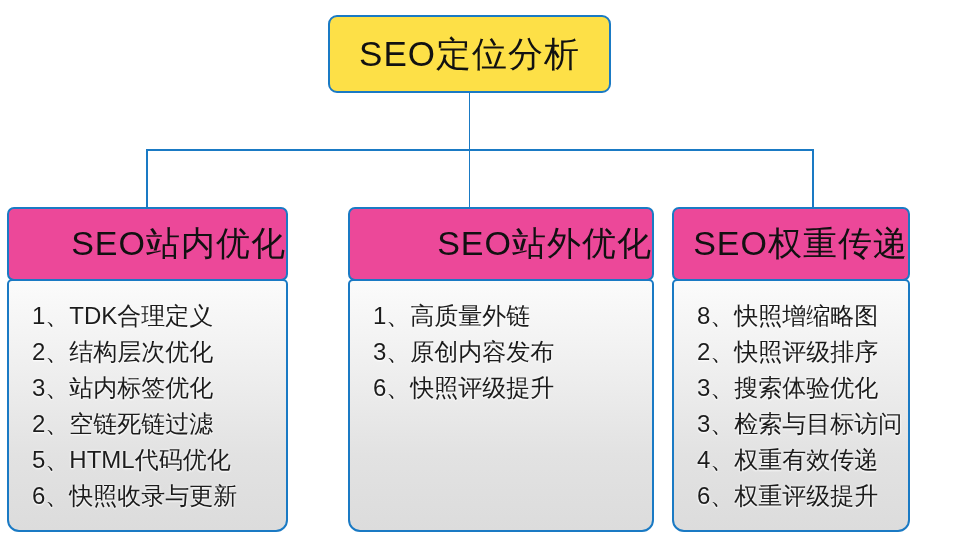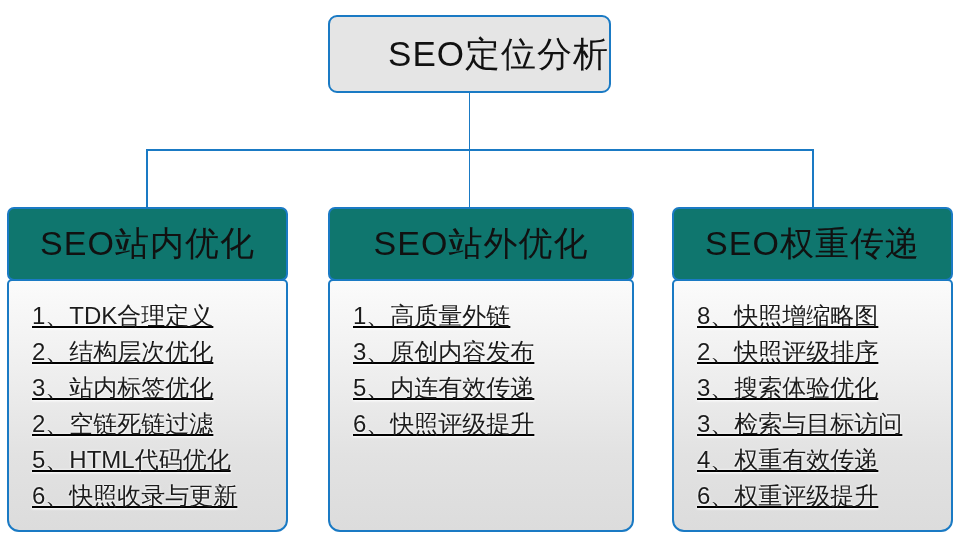--- a/index.html
+++ b/index.html
@@ -15,74 +15,73 @@
     overflow: hidden;
     font-family: "Liberation Sans", "DejaVu Sans", sans-serif;
   }
   .node-root {
     position: absolute;
     left: 328px;
     top: 15px;
     width: 283px;
     height: 78px;
     box-sizing: border-box;
-    background: #e5e5e5;
+    background: #fde047;
     border: 2px solid #1A7AC4;
     border-radius: 9px;
     display: flex;
     align-items: center;
-    justify-content: flex-end;
+    justify-content: center;
     font-size: 35px;
     color: #111111;
     letter-spacing: 1px;
     white-space: nowrap;
   }
   .line {
     position: absolute;
     background: #1A7AC4;
   }
   .line-stem   { left: 468.5px; top: 93px;  width: 1.5px; height: 57px; }
   .line-horiz  { left: 146px;   top: 149px; width: 667px; height: 1.5px; }
   .line-drop-1 { left: 146px;   top: 149px; width: 1.5px; height: 59px; }
   .line-drop-2 { left: 468.5px; top: 149px; width: 1.5px; height: 59px; }
   .line-drop-3 { left: 812px;   top: 149px; width: 1.5px; height: 59px; }
   .col {
     position: absolute;
     top: 207px;
   }
   .col-1 { left: 7px;   width: 281px; }
-  .col-2 { left: 328px; width: 306px; }
-  .col-3 { left: 672px; width: 281px; }
+  .col-2 { left: 348px; width: 306px; }
+  .col-3 { left: 672px; width: 238px; }
   .branch-head {
     box-sizing: border-box;
     height: 74px;
-    background: #0f766e;
+    background: #ec4899;
     border: 2px solid #1A7AC4;
     border-radius: 7px;
     display: flex;
     align-items: center;
-    justify-content: center;
+    justify-content: flex-end;
     font-size: 34px;
     color: #111111;
     letter-spacing: 1px;
     white-space: nowrap;
     position: relative;
     z-index: 2;
   }
   .branch-panel {
     box-sizing: border-box;
     margin-top: -2px;
     height: 253px;
     border: 2px solid #1A7AC4;
     border-radius: 5px 5px 12px 12px;
     background: linear-gradient(180deg, #fbfbfb 0%, #efefef 35%, #e2e2e2 70%, #dcdcdc 100%);
     padding: 17px 6px 6px 23px;
     position: relative;
     z-index: 1;
-    text-decoration: underline;
   }
   .list-item {
     font-size: 24px;
     line-height: 36px;
     color: #1c1c1c;
     white-space: nowrap;
     text-shadow: 0 1px 2px rgba(255,255,255,0.95), 0 0 3px rgba(255,255,255,0.8);
   }
 </style>
 </head>
@@ -114,21 +113,20 @@
     </div>
   </div>
 
   <div class="col col-2">
     <div class="branch-head">
       <span>SEO站外优化</span>
     </div>
     <div class="branch-panel">
       <div class="list-item">1、高质量外链</div>
       <div class="list-item">3、原创内容发布</div>
-      <div class="list-item">5、内连有效传递</div>
       <div class="list-item">6、快照评级提升</div>
     </div>
   </div>
 
   <div class="col col-3">
     <div class="branch-head">
       <span>SEO权重传递</span>
     </div>
     <div class="branch-panel">
       <div class="list-item">8、快照增缩略图</div>

